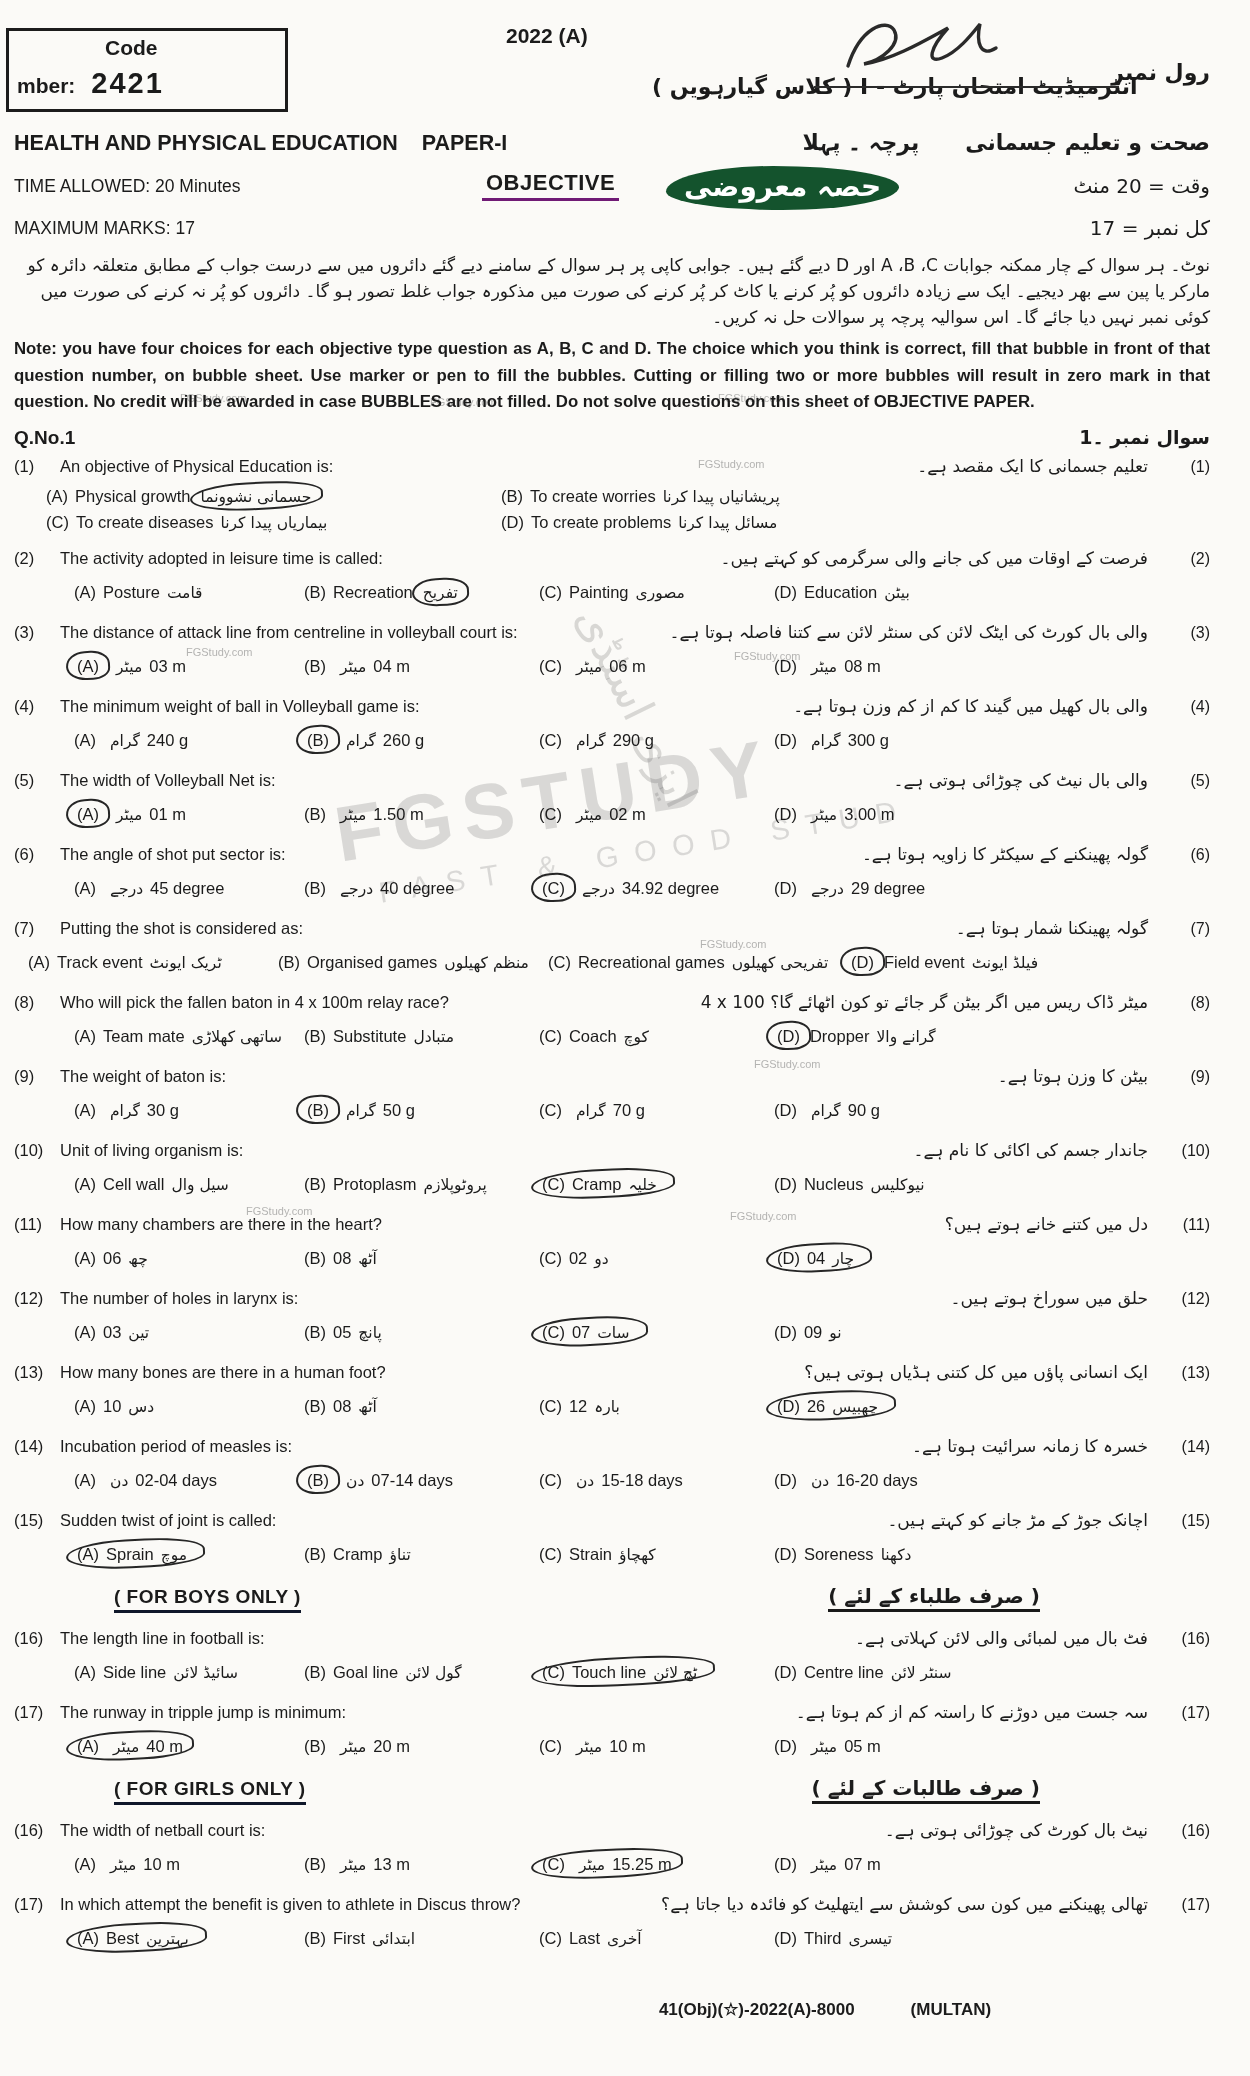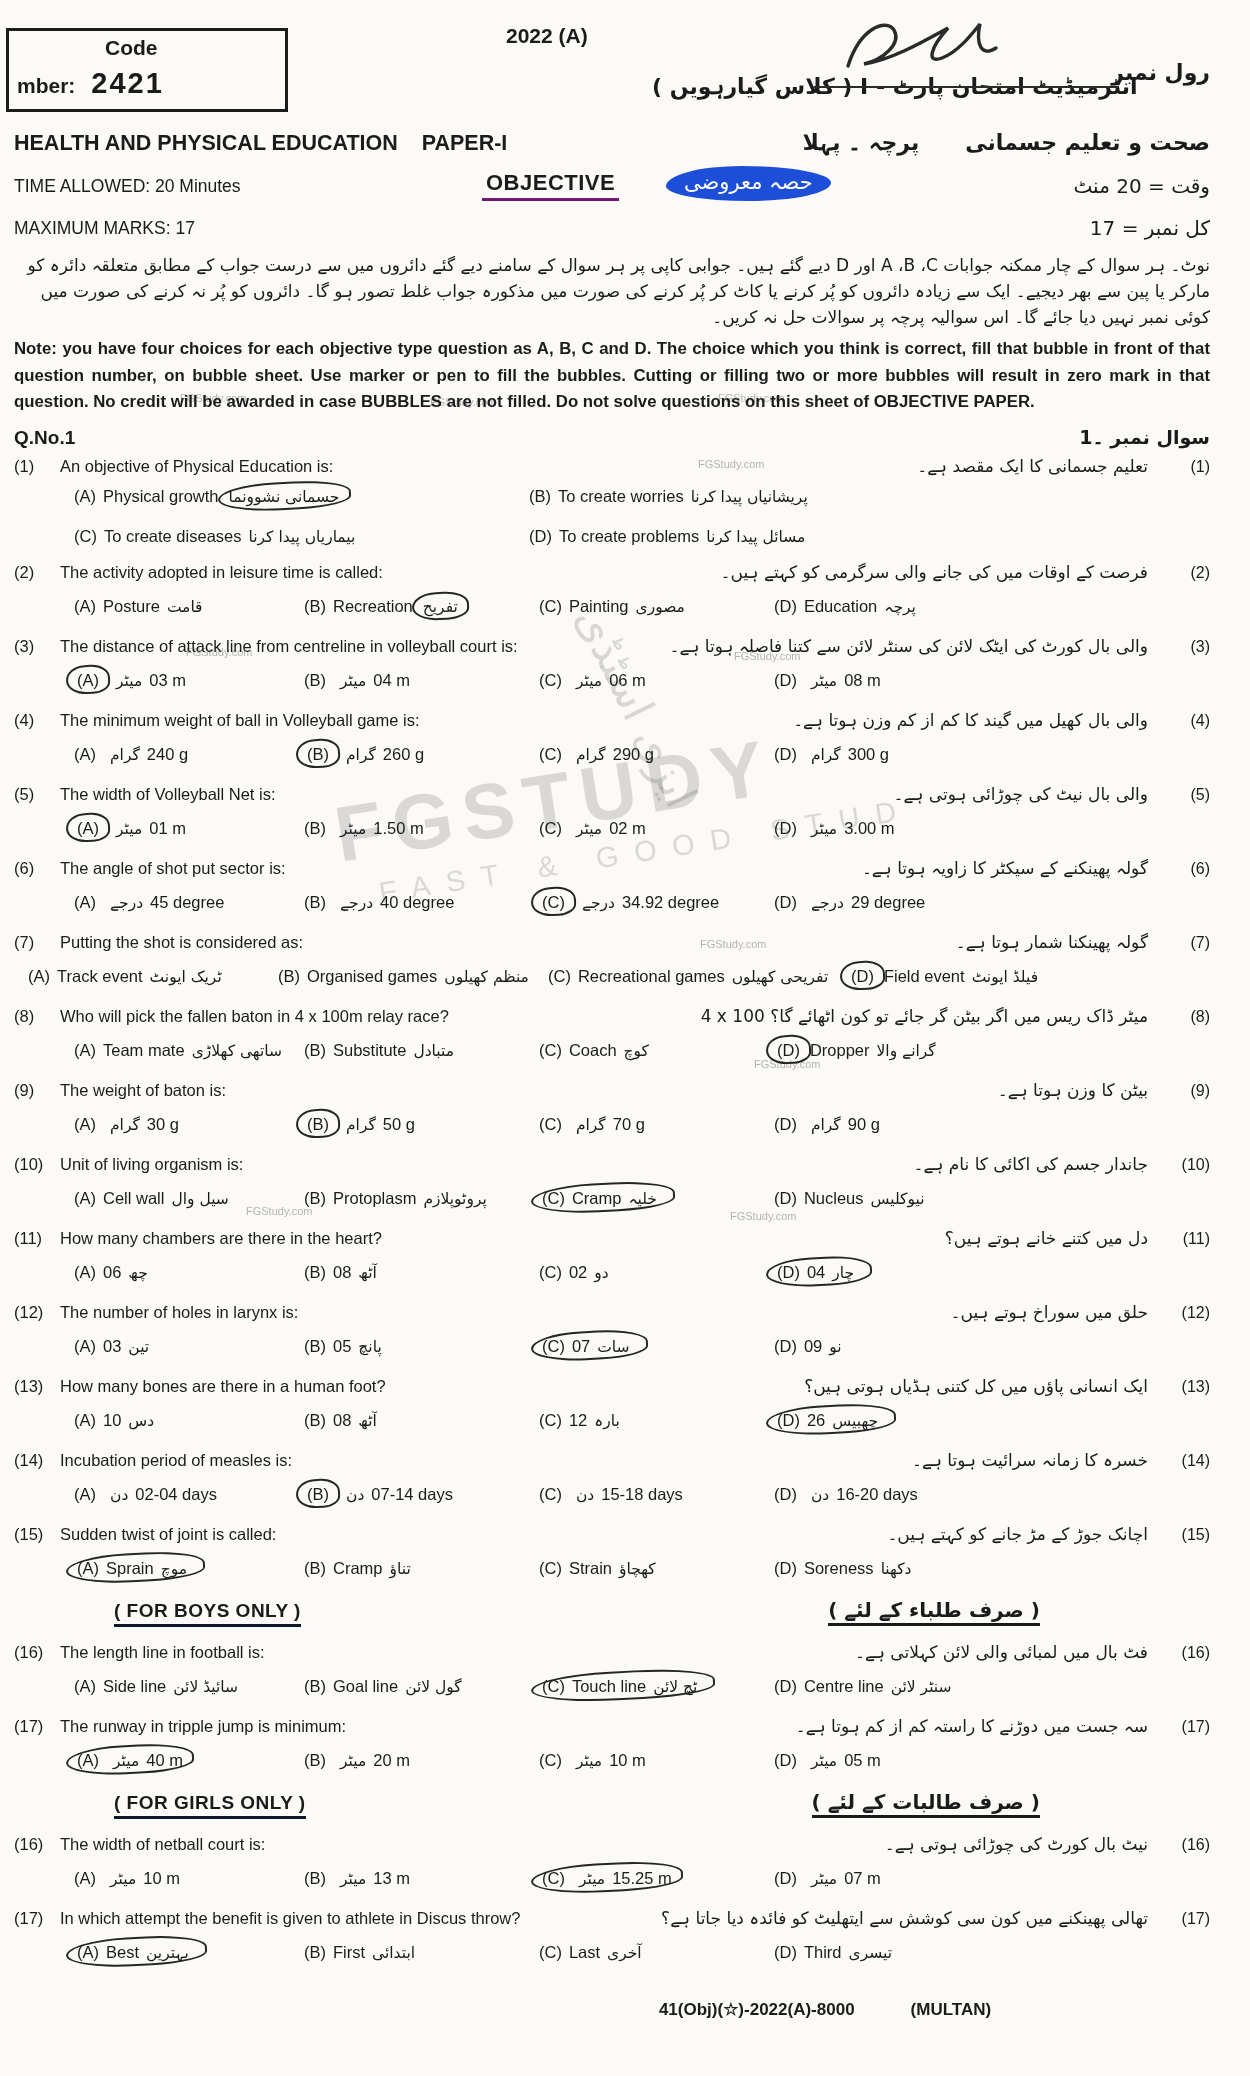--- a/index.html
+++ b/index.html
@@ -36,21 +36,21 @@
   .roll-line { position:absolute; left:800px; top:62px; width:305px; border-bottom:2.5px solid #2b2b2b; }
   .roll-label { position:absolute; right:0; top:36px; font-size:22px; font-weight:bold; }
 
   .hdr-row2 { display:flex; justify-content:space-between; align-items:baseline; margin-top:12px; }
   .subject-en { font-size:21.5px; font-weight:bold; white-space:pre; }
   .subject-ur { font-size:22px; font-weight:bold; white-space:pre; }
 
   .hdr-row3 { position:relative; height:44px; margin-top:10px; }
   .time-en { position:absolute; left:0; top:10px; font-size:17.5px; }
   .objective { position:absolute; left:468px; top:4px; font-size:22px; font-weight:bold; border-bottom:3px solid #701a75; padding:0 4px 2px; letter-spacing:0.5px; }
-  .objective-ur { position:absolute; left:652px; top:0; background:#1d4ed8; color:#fff; font-size:21px; font-weight:normal;
+  .objective-ur { position:absolute; left:652px; top:0; background:#14532d; color:#fff; font-size:28px; font-weight:bold;
                   padding:4px 18px 7px; border-radius:46% 54% 50% 50% / 58% 48% 52% 42%; }
   .time-ur { position:absolute; right:0; top:8px; font-size:20px; }
 
   .hdr-row4 { position:relative; height:32px; margin-top:4px; }
   .marks-en { position:absolute; left:0; top:4px; font-size:17.5px; }
   .marks-ur { position:absolute; right:0; top:2px; font-size:20px; }
 
   .note-ur { direction:rtl; text-align:right; font-size:17px; line-height:26px; margin-top:6px; }
   .note-en { font-size:16.8px; font-weight:bold; line-height:26.5px; margin-top:6px; text-align:justify; }
 
@@ -62,21 +62,21 @@
   .q { margin-bottom:14px; }
   .q-line { display:flex; align-items:baseline; height:29px; }
   .q-no { width:46px; flex:none; font-size:16.5px; }
   .q-en { font-size:16.5px; white-space:nowrap; }
   .q-ur { margin-left:auto; font-size:17px; text-align:right; white-space:nowrap; padding-left:12px; }
   .q-no-ur { width:62px; flex:none; text-align:right; font-size:16px; }
 
   .opt-row { align-items:center; }
   .opt-row.grid-four { display:grid; grid-template-columns:230px 235px 235px 1fr; margin-left:60px; height:31px; }
   .opt-row.grid-four.no-indent { margin-left:14px; grid-template-columns:250px 270px 300px 1fr; }
-  .opt-row.grid-two { display:grid; grid-template-columns:455px 1fr; margin-left:60px; row-gap:21px; padding:2px 0; }
+  .opt-row.grid-two { display:grid; grid-template-columns:455px 1fr; margin-left:32px; row-gap:7px; padding:2px 0; }
   .opt { font-size:16.5px; white-space:nowrap; }
   .opt-wrap { display:inline-block; }
   .opt-letter { margin-right:7px; display:inline-block; }
   .opt-en { display:inline-block; }
   .opt-ur { font-family:"DejaVu Sans",sans-serif; display:inline-block; margin:0 7px; font-size:15.5px; }
 
   .circled { position:relative; padding:0 3px; }
   .circled::after { content:""; position:absolute; left:-8px; right:-8px; top:-6px; bottom:-4px;
     border:2.4px solid #262626; border-radius:50% 50% 46% 54% / 60% 52% 46% 56%;
     transform:rotate(-3deg); pointer-events:none; }
@@ -172,21 +172,21 @@
     <div class="q-line">
       <span class="q-no">(2)</span>
       <span class="q-en">The activity adopted in leisure time is called:</span>
       <span class="q-ur ur">فرصت کے اوقات میں کی جانے والی سرگرمی کو کہتے ہیں۔</span>
       <span class="q-no-ur">(2)</span>
     </div>
     <div class="opt-row grid-four">
             <div class="opt"><span class="opt-wrap"><span class="opt-letter">(A)</span><span class="opt-en">Posture</span><span class="opt-ur">قامت</span></span></div>
             <div class="opt"><span class="opt-wrap"><span class="opt-letter">(B)</span><span class="opt-en">Recreation</span><span class="opt-ur circled">تفریح</span></span></div>
             <div class="opt"><span class="opt-wrap"><span class="opt-letter">(C)</span><span class="opt-en">Painting</span><span class="opt-ur">مصوری</span></span></div>
-            <div class="opt"><span class="opt-wrap"><span class="opt-letter">(D)</span><span class="opt-en">Education</span><span class="opt-ur">پرچہ</span></span></div>
+            <div class="opt"><span class="opt-wrap"><span class="opt-letter">(D)</span><span class="opt-en">Education</span><span class="opt-ur">بیٹن</span></span></div>
           </div>
   </div>
         <div class="q">
     <div class="q-line">
       <span class="q-no">(3)</span>
       <span class="q-en">The distance of attack line from centreline in volleyball court is:</span>
       <span class="q-ur ur">والی بال کورٹ کی ایٹک لائن کی سنٹر لائن سے کتنا فاصلہ ہوتا ہے۔</span>
       <span class="q-no-ur">(3)</span>
     </div>
     <div class="opt-row grid-four">

